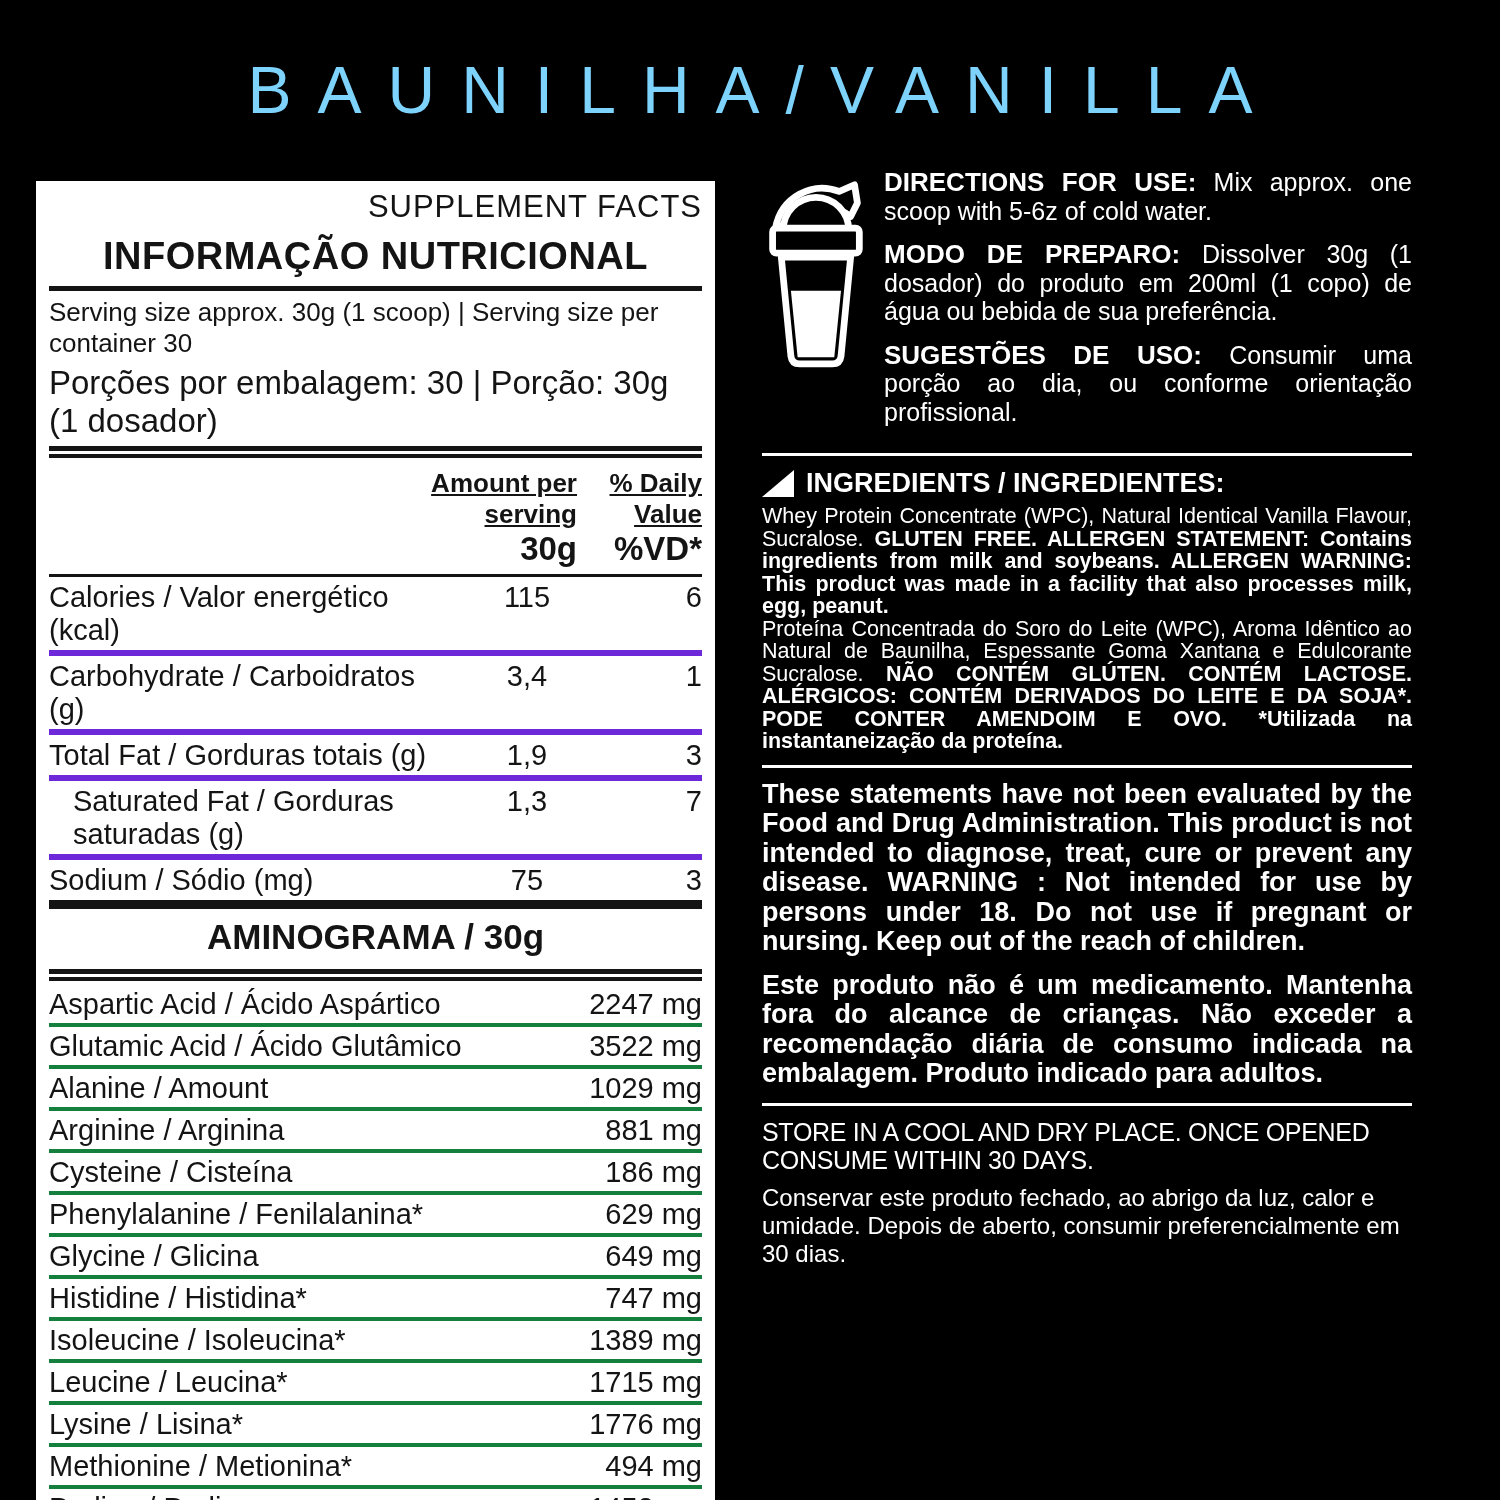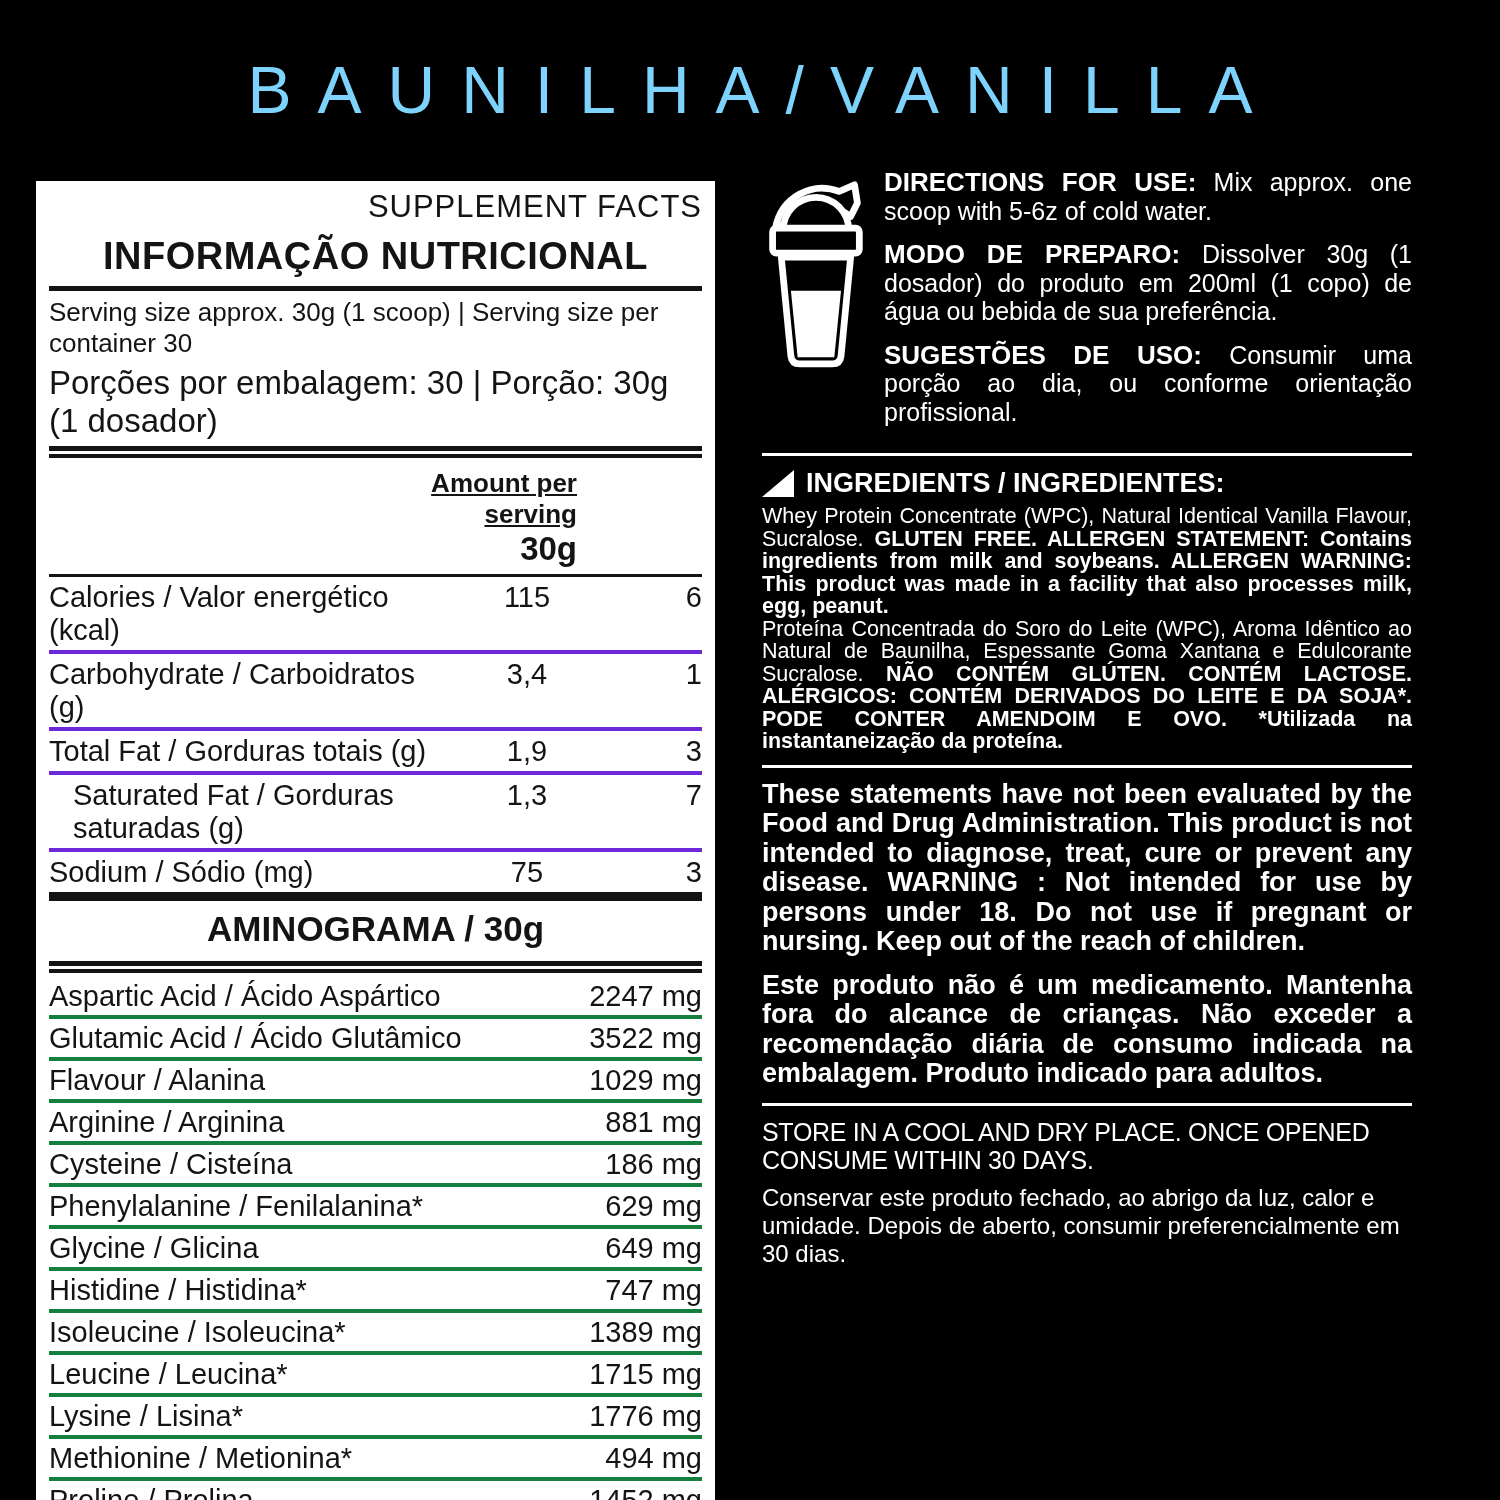--- a/index.html
+++ b/index.html
@@ -22,21 +22,21 @@
   .in-title{text-align:center;font-size:38px;font-weight:bold;letter-spacing:.5px;margin-top:10px;}
   .rule{height:5px;background:#141414;margin:8px 0 6px 0;}
   .rule-double{height:12px;border-top:5px solid #141414;border-bottom:4px solid #141414;box-sizing:border-box;margin:6px 0 4px 0;}
   .serving-en{font-size:26px;margin-top:4px;}
   .serving-pt{font-size:33px;margin-top:5px;margin-bottom:6px;}
   .cols-header{display:grid;grid-template-columns:1fr 175px 125px;border-bottom:3px solid #141414;padding:6px 0 6px 0;}
   .cols-header .col{font-weight:bold;text-align:right;}
   .cols-header .l1{font-size:26px;text-decoration:underline;}
   .cols-header .l2{font-size:33px;}
   .n-row{display:grid;grid-template-columns:1fr 160px 95px;align-items:baseline;
-         font-size:29px;padding:4px 0 3px 0;border-bottom:4px solid #6d28d9;}
+         font-size:29px;padding:4px 0 3px 0;border-bottom:6px solid #6d28d9;}
   .n-rows .n-row:last-child{border-bottom:none;}
   .n-row .amt{text-align:center;}
   .n-row .dv{text-align:right;}
   .n-row.indent .lbl{padding-left:24px;}
   .bar{height:9px;background:#141414;}
   .amino-title{text-align:center;font-weight:bold;font-size:35px;padding:8px 0 6px 0;}
   .a-row{display:flex;justify-content:space-between;align-items:baseline;
          font-size:29px;padding:3px 0 2px 0;border-bottom:4px solid #15803d;}
   .a-rows .a-row:last-child{border-bottom:none;}
   
@@ -67,20 +67,24 @@
   <div class="serving-en">Serving size approx. 30g (1 scoop) | Serving size per container 30</div>
   <div class="serving-pt">Porções por embalagem: 30 | Porção: 30g (1 dosador)</div>
   <div class="rule-double"></div>
 
   <div class="cols-header">
     <div></div>
     <div class="col">
       <div class="l1">Amount per serving</div>
       <div class="l2">30g</div>
     </div>
+    <div class="col">
+      <div class="l1">% Daily Value</div>
+      <div class="l2">%VD*</div>
+    </div>
   </div>
 
   <div class="n-rows">
   <div class="n-row">
     <span class="lbl">Calories / Valor energético (kcal)</span>
     <span class="amt">115</span>
     <span class="dv">6</span>
   </div>
 
   <div class="n-row">
@@ -116,21 +120,21 @@
     <span class="lbl">Aspartic Acid / Ácido Aspártico</span>
     <span class="val">2247 mg</span>
   </div>
 
   <div class="a-row">
     <span class="lbl">Glutamic Acid / Ácido Glutâmico</span>
     <span class="val">3522 mg</span>
   </div>
 
   <div class="a-row">
-    <span class="lbl">Flavour / Alanina</span>
+    <span class="lbl">Alanine / Amount</span>
     <span class="val">1029 mg</span>
   </div>
 
   <div class="a-row">
     <span class="lbl">Arginine / Arginina</span>
     <span class="val">881 mg</span>
   </div>
 
   <div class="a-row">
     <span class="lbl">Cysteine / Cisteína</span>

